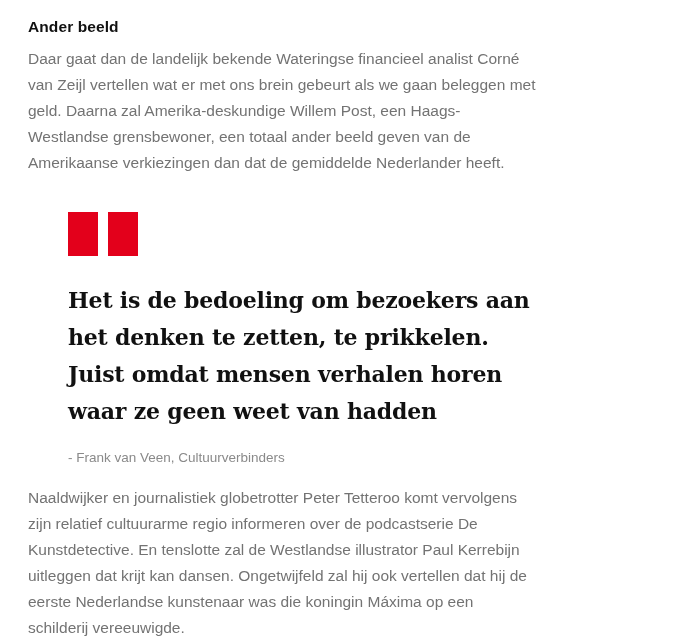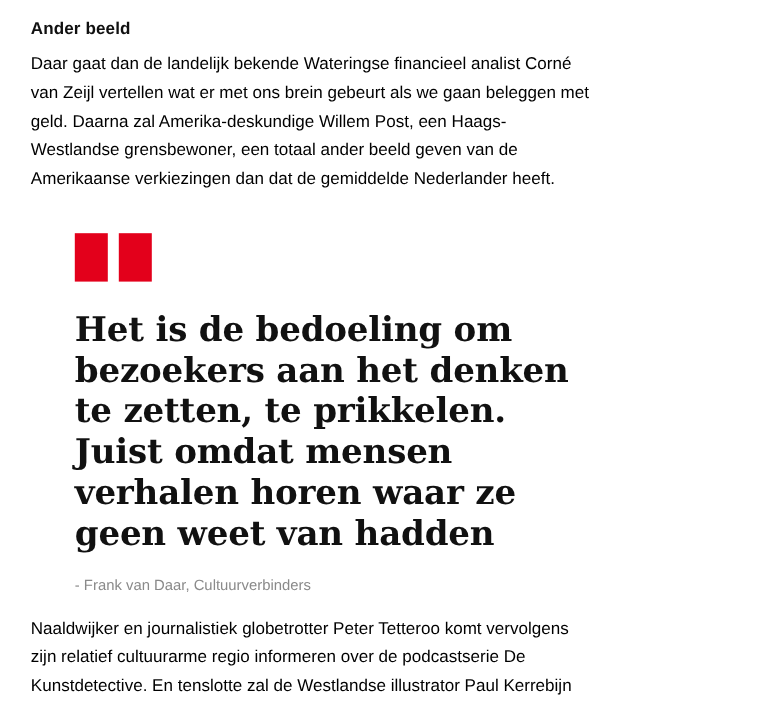--- a/index.html
+++ b/index.html
@@ -22,21 +22,21 @@
   .section-heading {
     font-size: 15.5px;
     font-weight: bold;
     color: #111111;
     margin: 0 0 10px 0;
     letter-spacing: 0.1px;
   }
   .body-paragraph {
     font-size: 15.5px;
     line-height: 26px;
-    color: #000000;
+    color: #737373;
     margin: 0;
     max-width: 640px;
   }
   .pullquote {
     margin: 36px 0 0 40px;
     max-width: 540px;
   }
   .quote-mark {
     display: block;
     width: 78px;
@@ -61,21 +61,21 @@
     left: 0;
     width: 0;
     height: 0;
     border-left: 30px solid #e3001b;
     border-bottom: 14px solid transparent;
     display: none;
   }
   .quote-text {
     font-family: "DejaVu Serif", serif;
     font-weight: bold;
-    font-size: 31px;
+    font-size: 22px;
     line-height: 37px;
     color: #111111;
     margin: 0;
     letter-spacing: -0.2px;
   }
   .quote-attribution {
     margin: 20px 0 0 0;
     font-size: 13.5px;
     color: #8a8a8a;
   }
@@ -91,18 +91,18 @@
   <h2 class="section-heading">Ander beeld</h2>
 
   <p class="body-paragraph">Daar gaat dan de landelijk bekende Wateringse financieel analist Corné van Zeijl vertellen wat er met ons brein gebeurt als we gaan beleggen met geld. Daarna zal Amerika-deskundige Willem Post, een Haags-Westlandse grensbewoner, een totaal ander beeld geven van de Amerikaanse verkiezingen dan dat de gemiddelde Nederlander heeft.</p>
 
   <blockquote class="pullquote">
     <span class="quote-mark">
       <span class="q1" style="background: rgb(227, 0, 27);"></span>
       <span class="q2" style="background: rgb(227, 0, 27);"></span>
     </span>
     <p class="quote-text">Het is de bedoeling om bezoekers aan het denken te zetten, te prikkelen. Juist omdat mensen verhalen horen waar ze geen weet van hadden</p>
-    <p class="quote-attribution">- Frank van Daar, Cultuurverbinders</p>
+    <p class="quote-attribution">- Frank van Veen, Cultuurverbinders</p>
   </blockquote>
 
   <p class="body-paragraph after-quote">Naaldwijker en journalistiek globetrotter Peter Tetteroo komt vervolgens zijn relatief cultuurarme regio informeren over de podcastserie De Kunstdetective. En tenslotte zal de Westlandse illustrator Paul Kerrebijn uitleggen dat krijt kan dansen. Ongetwijfeld zal hij ook vertellen dat hij de eerste Nederlandse kunstenaar was die koningin Máxima op een schilderij vereeuwigde.</p>
 
 </div>
 
 </body></html>

